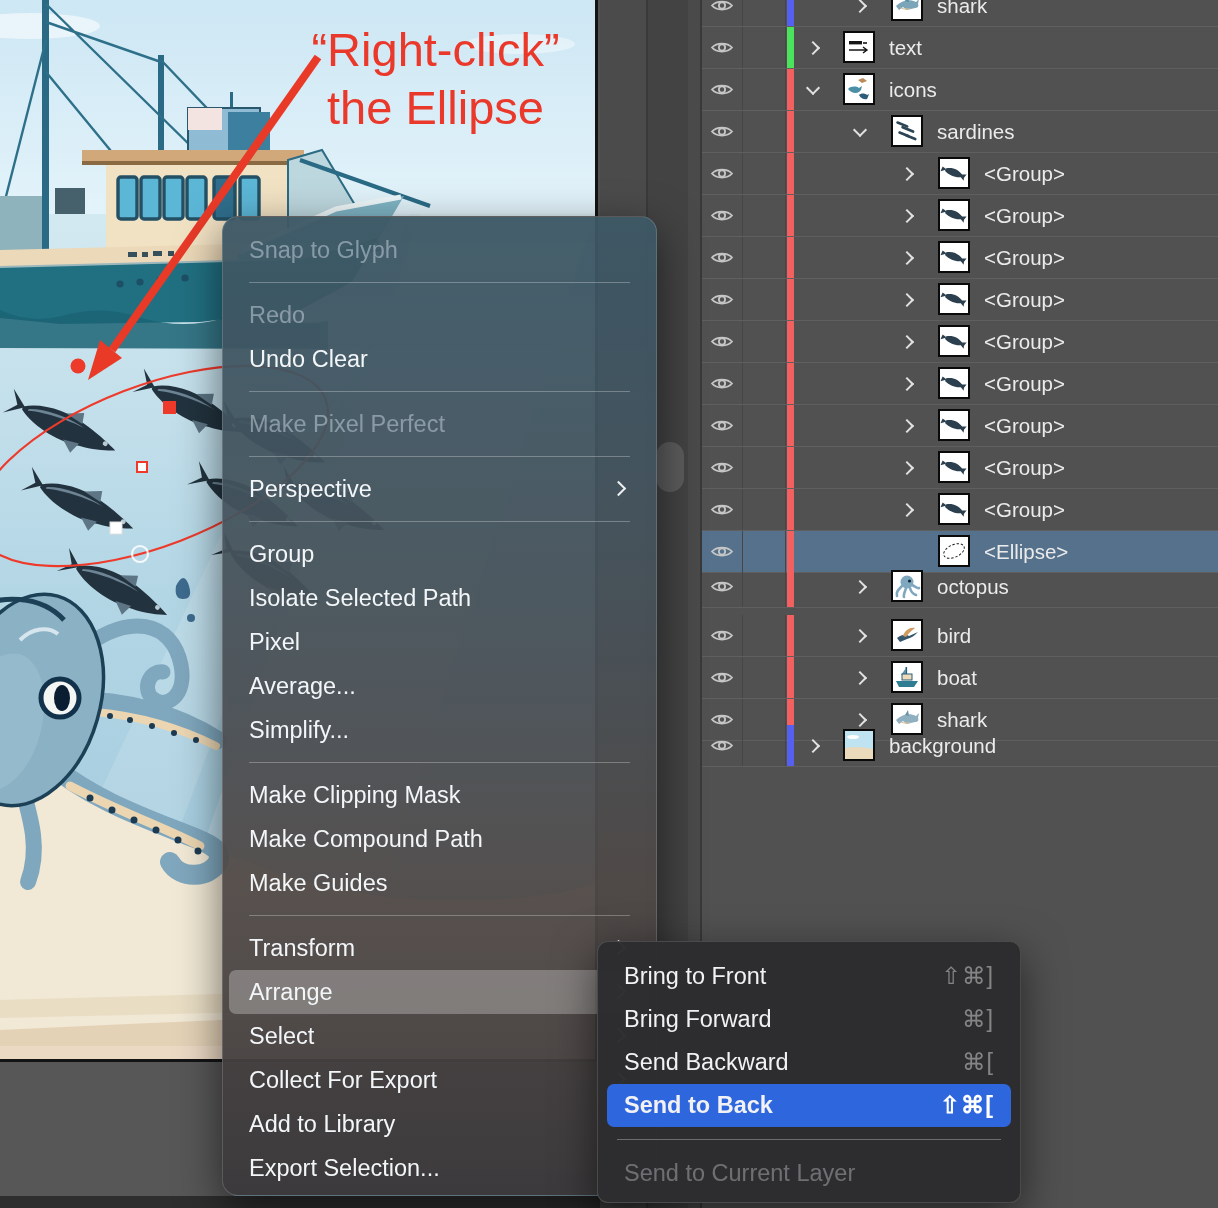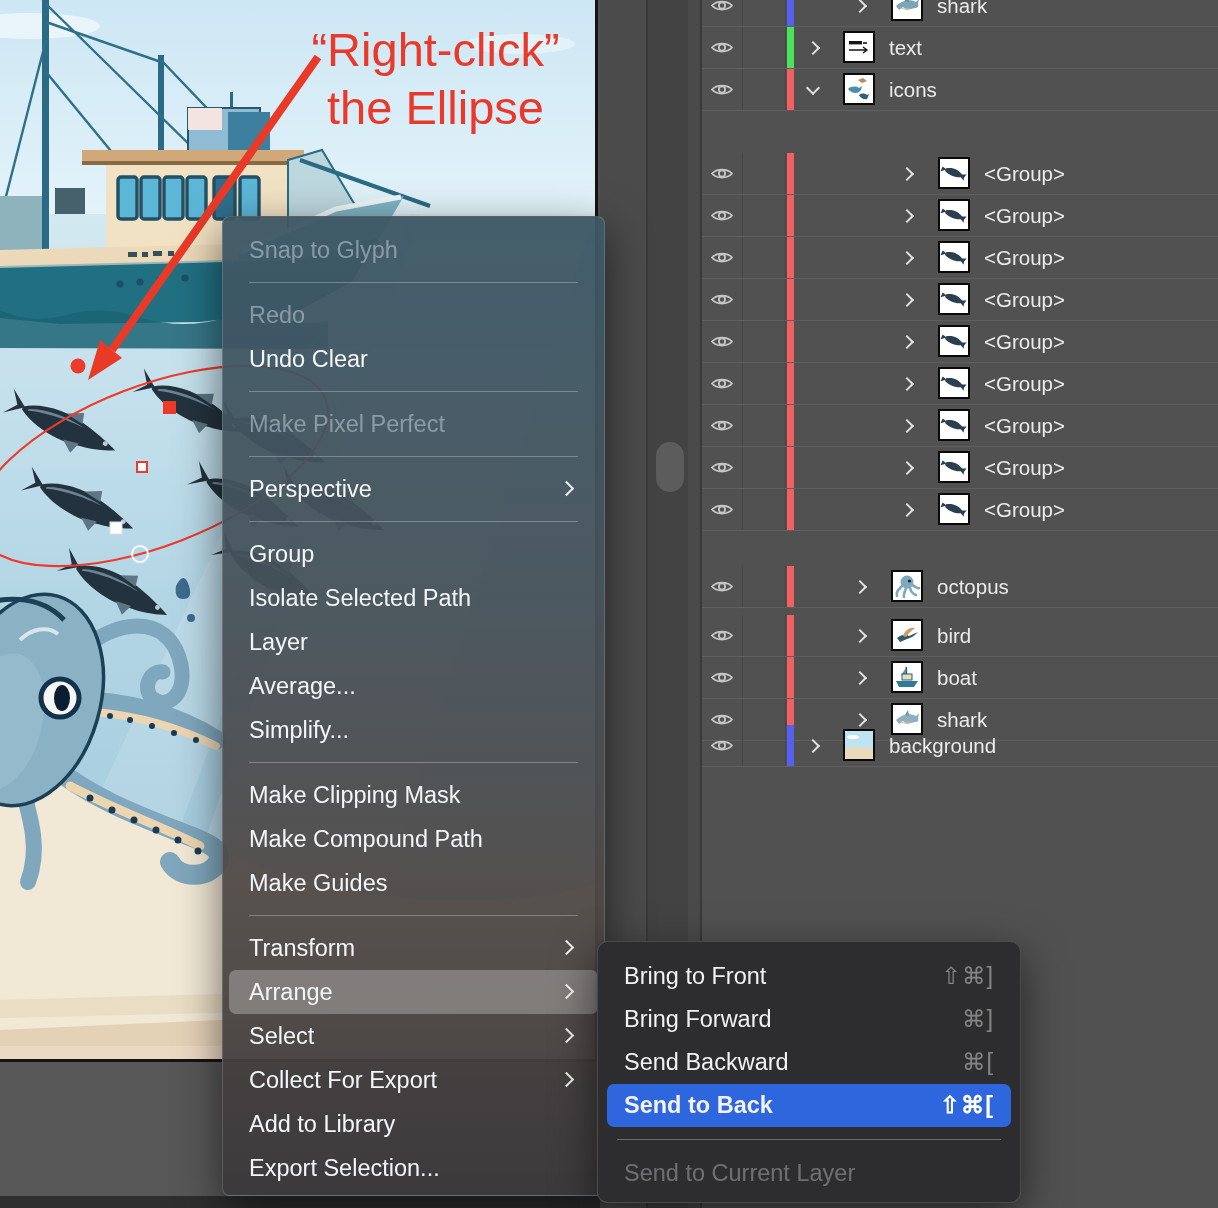--- a/index.html
+++ b/index.html
@@ -39,21 +39,21 @@
   .chev span{display:block;width:8px;height:8px;border-right:2.4px solid #e2e2e2;
              border-top:2.4px solid #e2e2e2;}
   .chev.right span{transform:rotate(45deg);margin-top:1px;}
   .chev.down span{transform:rotate(135deg);margin-top:-1px;}
   .thumb{position:absolute;top:4px;width:32px;height:32px;background:#fff;
          border:2.5px solid #0a0a0a;box-sizing:border-box;}
   .thumb svg{display:block;width:100%;height:100%;}
   .llabel{position:absolute;top:0;height:41px;line-height:41px;color:#ebebeb;font-size:20.5px;}
 
   
-  #context-menu{left:222px;top:216px;width:383px;height:980px;border-radius:8px;
+  #context-menu{left:222px;top:216px;width:435px;height:980px;border-radius:16px;
     box-sizing:border-box;padding-top:11px;
     background:linear-gradient(180deg,
       rgba(61,88,101,0.96) 0%, rgba(64,85,97,0.95) 16%, rgba(69,83,92,0.95) 32%,
       rgba(74,79,83,0.95) 50%, rgba(79,73,71,0.95) 68%, rgba(69,64,64,0.95) 85%,
       rgba(59,57,59,0.96) 100%);
     border:1px solid rgba(255,255,255,0.16);
     box-shadow:0 14px 44px rgba(0,0,0,0.55);}
   .mi{position:relative;height:44px;line-height:44px;margin:0 6px;padding-left:20px;
       color:#f3f6f8;font-size:23.5px;border-radius:7px;}
   .mi.disabled{color:rgba(193,208,216,0.55);}
@@ -286,20 +286,43 @@
       </div>
       <div class="thumb" style="left: 141px;">
         <svg viewBox="0 0 28 28">
           <path d="M13,5 l5,-2 4,3 -5,2 Z" fill="#b98a5a"></path>
           <path d="M3,14 c3,-3 8,-3 11,-1 l3,-2 -1,4 -2,2 c-3,2 -8,1 -11,-3 Z" fill="#4b8fa6"></path>
           <path d="M14,20 c2,-2 6,-2 8,0 l2,-1 -1,3 -1,2 c-2,1 -6,0 -8,-4 Z" fill="#2e5d77"></path>
         </svg>
       </div>
       <span class="llabel" style="left: 187px;">icons</span>
     </div>
+    <div class="lrow" style="top: 111px;">
+      <div class="eye"><svg viewBox="0 0 24 15">
+          <path d="M2,7.5 C6.5,2.2 17.5,2.2 22,7.5 C17.5,12.8 6.5,12.8 2,7.5 Z" fill="none" stroke="#c6c6c6" stroke-width="1.8"></path>
+          <circle cx="12" cy="7.5" r="3.1" fill="none" stroke="#c6c6c6" stroke-width="1.8"></circle>
+        </svg></div>
+      <div class="vdiv" style="left: 40px;"></div>
+      <div class="vdiv" style="left: 83px;"></div>
+      <div class="cbar" style="background: rgb(242, 97, 95);"></div>
+      <div class="chev down" style="left: 153px;">
+        <span></span>
+      </div>
+      <div class="thumb" style="left: 189px;">
+        <svg viewBox="0 0 28 28">
+          <g fill="#2c4454">
+            <rect x="3" y="6" width="13" height="2.6" rx="1.3" transform="rotate(22 9 7)"></rect>
+            <rect x="8" y="11" width="14" height="2.8" rx="1.4" transform="rotate(22 15 12)"></rect>
+            <rect x="5" y="16" width="12" height="2.6" rx="1.3" transform="rotate(22 11 17)"></rect>
+            <rect x="12" y="19" width="12" height="2.6" rx="1.3" transform="rotate(22 18 20)"></rect>
+          </g>
+        </svg>
+      </div>
+      <span class="llabel" style="left: 235px;">sardines</span>
+    </div>
     <div class="lrow" style="top: 153px;">
       <div class="eye"><svg viewBox="0 0 24 15">
           <path d="M2,7.5 C6.5,2.2 17.5,2.2 22,7.5 C17.5,12.8 6.5,12.8 2,7.5 Z" fill="none" stroke="#c6c6c6" stroke-width="1.8"></path>
           <circle cx="12" cy="7.5" r="3.1" fill="none" stroke="#c6c6c6" stroke-width="1.8"></circle>
         </svg></div>
       <div class="vdiv" style="left: 40px;"></div>
       <div class="vdiv" style="left: 83px;"></div>
       <div class="cbar" style="background: rgb(242, 97, 95);"></div>
       <div class="chev right" style="left: 200px;">
         <span></span>
@@ -474,20 +497,35 @@
       </div>
       <div class="thumb" style="left: 236px;">
         <svg viewBox="0 0 28 28">
           <g transform="rotate(25 14 14)">
             <path d="M1,13 L6,14 L1,18 Z" fill="#2b3f4f"></path>
             <path d="M5,13 C10,9 17,9 22,12 L26,10 L25,14 L26,17 L22,15 C17,18 10,18 5,16 Z" fill="#2b3f4f"></path>
           </g>
         </svg>
       </div>
       <span class="llabel" style="left: 282px;">&lt;Group&gt;</span>
+    </div>
+    <div class="lrow selected" style="top: 531px;">
+      <div class="eye"><svg viewBox="0 0 24 15">
+          <path d="M2,7.5 C6.5,2.2 17.5,2.2 22,7.5 C17.5,12.8 6.5,12.8 2,7.5 Z" fill="none" stroke="#c6c6c6" stroke-width="1.8"></path>
+          <circle cx="12" cy="7.5" r="3.1" fill="none" stroke="#c6c6c6" stroke-width="1.8"></circle>
+        </svg></div>
+      <div class="vdiv" style="left: 40px;"></div>
+      <div class="vdiv" style="left: 83px;"></div>
+      <div class="cbar" style="background: rgb(242, 97, 95);"></div>
+      <div class="thumb" style="left: 236px;">
+        <svg viewBox="0 0 28 28">
+          <ellipse cx="14" cy="14" rx="11" ry="6.2" transform="rotate(-25 14 14)" fill="none" stroke="#1a1a1a" stroke-width="1" stroke-dasharray="2.4,1.8"></ellipse>
+        </svg>
+      </div>
+      <span class="llabel" style="left: 282px;">&lt;Ellipse&gt;</span>
     </div>
     <div class="lrow" style="top: 566px;">
       <div class="eye"><svg viewBox="0 0 24 15">
           <path d="M2,7.5 C6.5,2.2 17.5,2.2 22,7.5 C17.5,12.8 6.5,12.8 2,7.5 Z" fill="none" stroke="#c6c6c6" stroke-width="1.8"></path>
           <circle cx="12" cy="7.5" r="3.1" fill="none" stroke="#c6c6c6" stroke-width="1.8"></circle>
         </svg></div>
       <div class="vdiv" style="left: 40px;"></div>
       <div class="vdiv" style="left: 83px;"></div>
       <div class="cbar" style="background: rgb(242, 97, 95);"></div>
       <div class="chev right" style="left: 153px;">
@@ -594,21 +632,21 @@
     <div class="msep"></div>
     <div class="mi disabled"><span>Redo</span></div>
     <div class="mi"><span>Undo Clear</span></div>
     <div class="msep"></div>
     <div class="mi disabled"><span>Make Pixel Perfect</span></div>
     <div class="msep"></div>
     <div class="mi"><span>Perspective</span><span class="arrow"></span></div>
     <div class="msep"></div>
     <div class="mi"><span>Group</span></div>
     <div class="mi"><span>Isolate Selected Path</span></div>
-    <div class="mi"><span>Layer</span></div>
+    <div class="mi"><span>Pixel</span></div>
     <div class="mi"><span>Average...</span></div>
     <div class="mi"><span>Simplify...</span></div>
     <div class="msep"></div>
     <div class="mi"><span>Make Clipping Mask</span></div>
     <div class="mi"><span>Make Compound Path</span></div>
     <div class="mi"><span>Make Guides</span></div>
     <div class="msep"></div>
     <div class="mi"><span>Transform</span><span class="arrow"></span></div>
     <div class="mi hl"><span>Arrange</span><span class="arrow"></span></div>
     <div class="mi"><span>Select</span><span class="arrow"></span></div>

